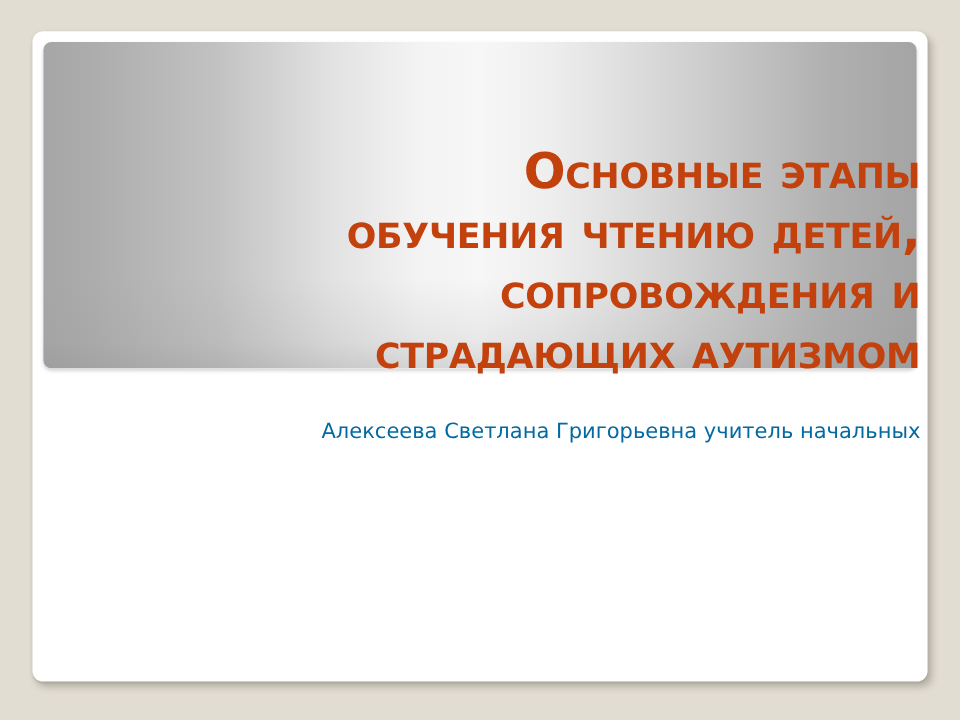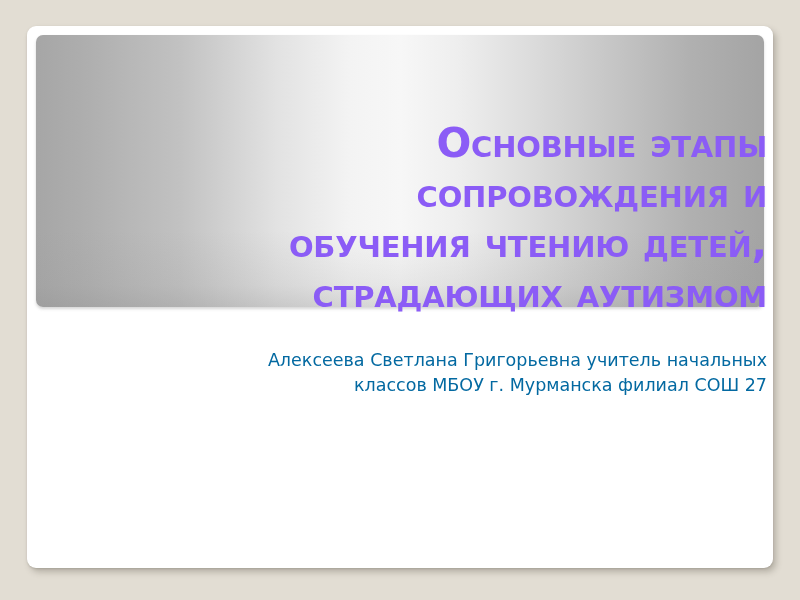--- a/index.html
+++ b/index.html
@@ -64,21 +64,21 @@
     box-shadow: 0 2px 3px rgba(120,120,120,0.30);
   }
 
   
   #title-block {
     position: absolute;
     left: 40px;
     top: 92px;
     width: 700px;
     text-align: right;
-    color: #8b5cf6;
+    color: #c2410c;
     font-family: "DejaVu Sans", sans-serif;
     font-weight: bold;
     font-size: 41px;
     line-height: 50px;
     font-variant: small-caps;
     letter-spacing: -0.2px;
     white-space: nowrap;
   }
   #title-block .tline {
     display: block;
@@ -116,27 +116,26 @@
 <body>
 
 <div id="slide-root">
 
   <div id="slide-card">
 
     <div id="title-banner"></div>
 
     <div id="title-block">
       <span class="tline">Основные этапы</span>
+      <span class="tline">обучения чтению детей,</span>
       <span class="tline">сопровождения и</span>
-      <span class="tline">обучения чтению детей,</span>
       <span class="tline">страдающих аутизмом</span>
     </div>
 
     <div id="subtitle-block">
       <span class="sline">Алексеева Светлана Григорьевна учитель начальных</span>
-      <span class="sline">классов МБОУ г. Мурманска филиал СОШ 27</span>
     </div>
 
     <div id="slide-body"></div>
 
   </div>
 
 </div>
 
 </body></html>

